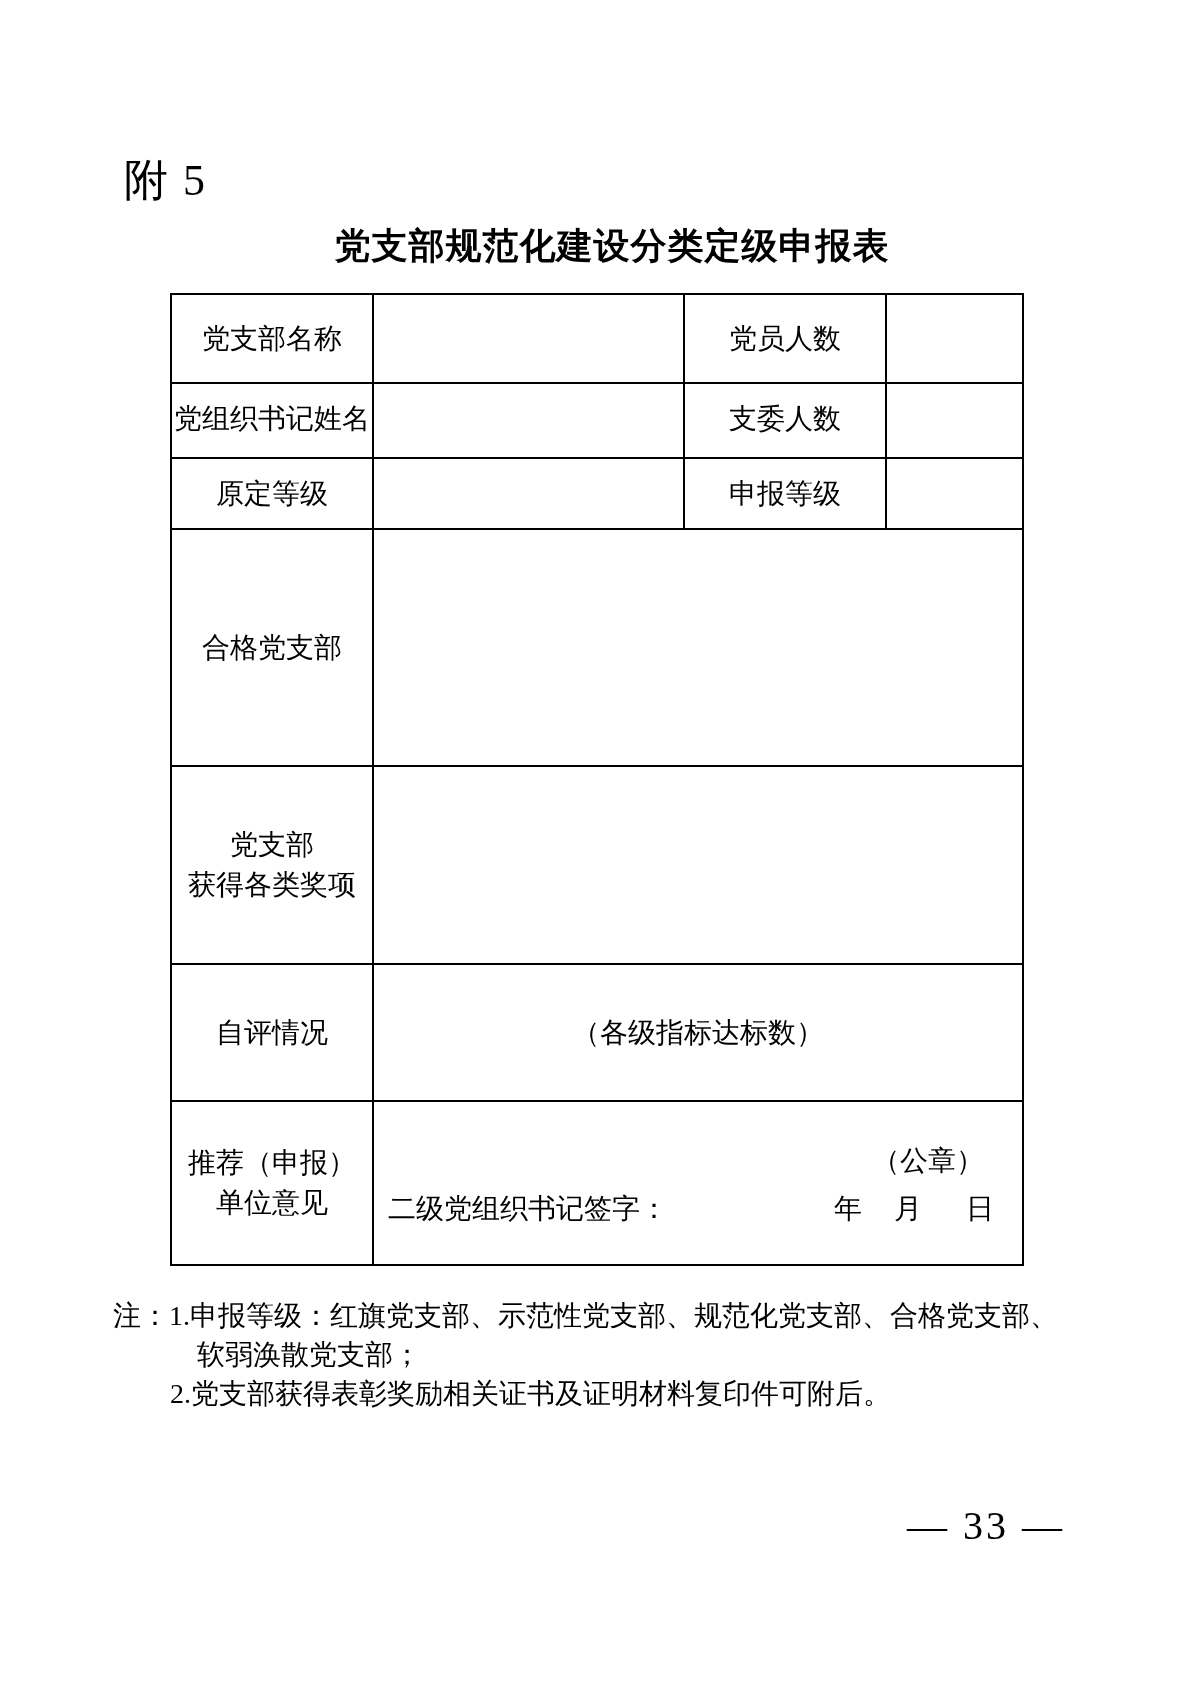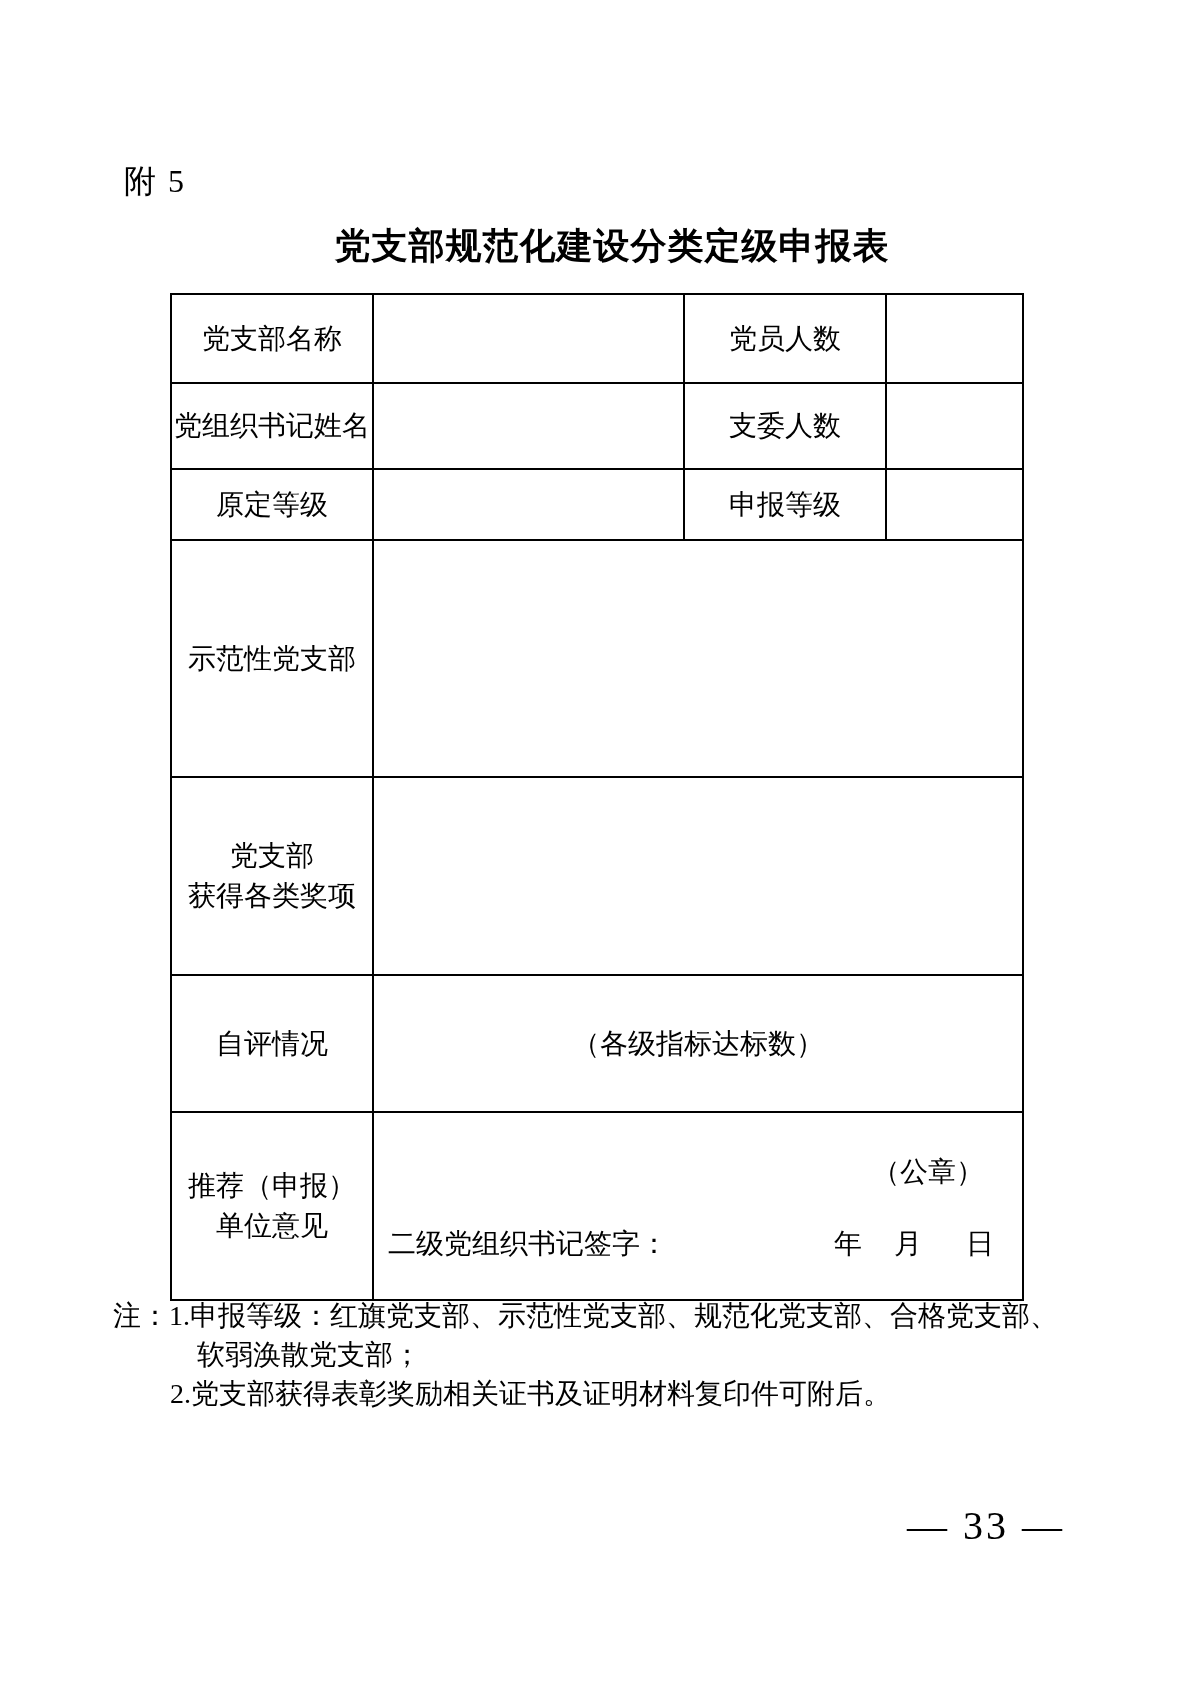--- a/index.html
+++ b/index.html
@@ -12,22 +12,22 @@
     width: 1190px;
     height: 1683px;
     background: #ffffff;
     font-family: "Liberation Serif", serif;
     color: #000;
     overflow: hidden;
   }
   .attachment {
     position: absolute;
     left: 124px;
-    top: 160px;
-    font-size: 32px;
+    top: 151px;
+    font-size: 44px;
     letter-spacing: 2px;
   }
   .doc-title {
     position: absolute;
     left: 170px;
     top: 206px;
     width: 852px;
     margin: 16px;
     text-align: center;
     font-size: 36px;
@@ -41,26 +41,26 @@
     width: 852px;
     border-collapse: collapse;
     table-layout: fixed;
   }
   table.form-table td {
     border: 2px solid #000;
     padding: 0;
     font-size: 28px;
   }
   tr.r1 { height: 89px; }
-  tr.r2 { height: 86px; }
+  tr.r2 { height: 75px; font-family: Liberation Mono, monospace; }
   tr.r3 { height: 71px; }
   tr.r4 { height: 237px; }
   tr.r5 { height: 198px; }
   tr.r6 { height: 137px; }
-  tr.r7 { height: 188px; }
+  tr.r7 { height: 164px; }
   td.label {
     text-align: center;
     vertical-align: middle;
     line-height: 40px;
   }
   td.blank {
     background: #fff;
   }
   td.hint-cell {
     text-align: center;
@@ -136,21 +136,21 @@
         <td class="label">支委人数</td>
         <td class="blank"></td>
       </tr>
       <tr class="r3">
         <td class="label">原定等级</td>
         <td class="blank"></td>
         <td class="label">申报等级</td>
         <td class="blank"></td>
       </tr>
       <tr class="r4">
-        <td class="label">示范性党支部</td>
+        <td class="label">合格党支部</td>
         <td class="blank" colspan="3"></td>
       </tr>
       <tr class="r5">
         <td class="label">
           <div>党支部</div>
           <div>获得各类奖项</div>
         </td>
         <td class="blank" colspan="3"></td>
       </tr>
       <tr class="r6">

